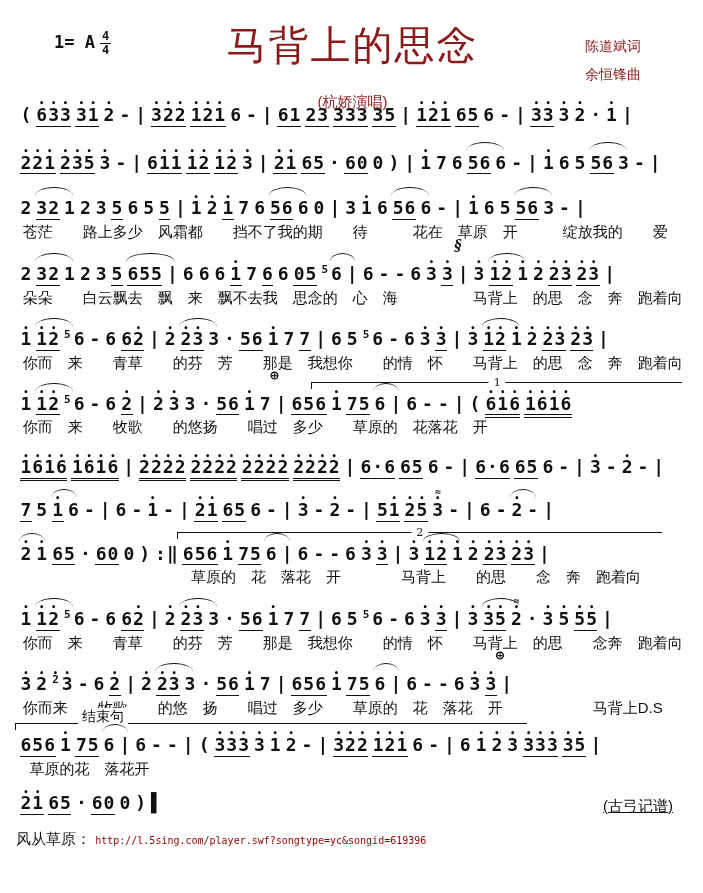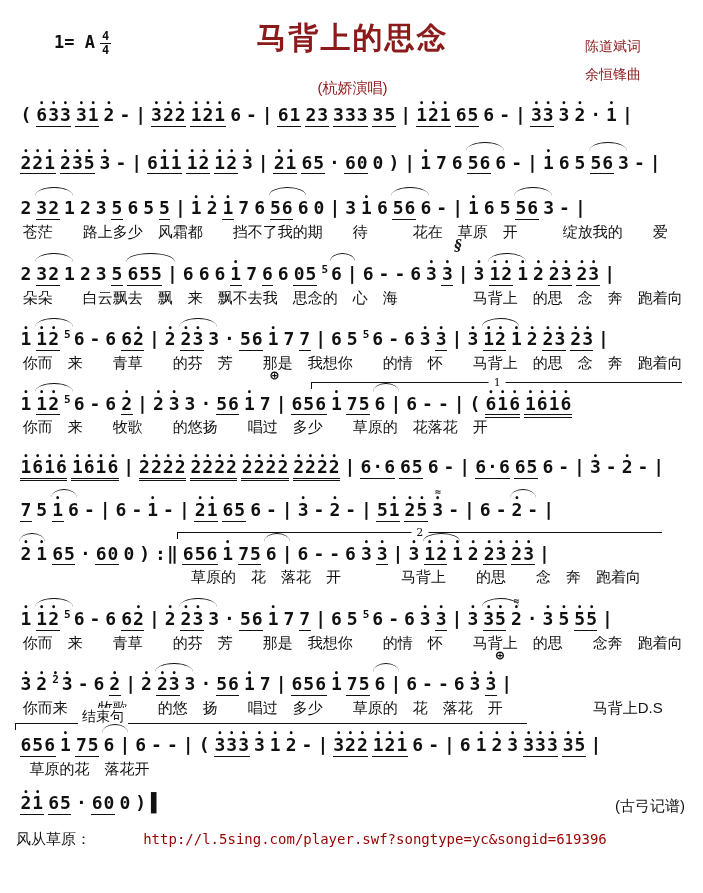--- a/index.html
+++ b/index.html
@@ -10,21 +10,21 @@
     padding:6px 14px 0 16px;
     font-family:"Liberation Sans", sans-serif; color:var(--ink);
   }
   
   header { position:relative; height:86px; }
   .keysig { position:absolute; left:38px; top:24px; font:700 17px "DejaVu Sans Mono", monospace; color:#111; }
   .ts { display:inline-block; vertical-align:-6px; margin-left:5px; text-align:center; }
   .ts b { display:block; font:700 12px "DejaVu Sans Mono", monospace; line-height:1.05; }
   .ts b.num { border-bottom:1.5px solid #111; padding:0 2px; }
   .titleblock { text-align:center; padding-top:12px; }
-  h1.title { margin:0; font-size:30px; font-weight:700; color:var(--accent); letter-spacing:2px; }
+  h1.title { margin:0; font-size:40px; font-weight:400; color:var(--accent); letter-spacing:2px; }
   .subtitle { margin-top:20px; font-size:15px; color:var(--accent); }
   .credits { position:absolute; right:48px; top:26px; text-align:left; font-size:14px; color:var(--accent); line-height:2.0; }
   
   .system { position:relative; }
   .music {
     position:relative; white-space:nowrap; padding:13px 0 3px 2px;
     font:700 18px "DejaVu Sans Mono", monospace; color:#111; line-height:1.15;
   }
   .tok { display:inline-block; position:relative; margin:0 2px; }
   .tok.u1 { border-bottom:1.5px solid #111; }
@@ -36,24 +36,24 @@
   .arc { position:absolute; left:-1px; right:-13px; top:-11px; height:8px;
          border-top:1.6px solid #111; border-radius:50% 50% 0 0 / 100% 100% 0 0; }
   .orn   { position:absolute; top:-14px; left:50%; transform:translateX(-50%); font-size:10px; font-style:normal; }
   .segno { position:absolute; top:-27px; left:-3px; font:italic 700 14px "DejaVu Serif", serif; }
   .coda  { position:absolute; top:-27px; left:-5px; font-style:normal; font-size:14px; }
   .volta, .bracket { position:absolute; top:1px; height:7px; border-top:1.5px solid #111; }
   .volta::before, .bracket::before { content:""; position:absolute; left:-1px; top:-1px; height:7px; border-left:1.5px solid #111; }
   .vlabel { position:absolute; top:-7px; left:50%; transform:translateX(-50%); background:#fff; padding:0 5px; font:400 11px "DejaVu Serif", serif; }
   .blabel { position:absolute; top:-16px; left:9%; background:#fff; padding:0 4px; font:400 14px "Liberation Sans", sans-serif;margin-left:16px; }
   .lyrics { font-size:15px; white-space:pre; color:#111; padding-left:1%; line-height:1.25; }
-  .right-text { position:absolute; right:4px; bottom:2px; font:400 15px "Liberation Sans", sans-serif; }
+  .right-text { position:absolute; right:16px; bottom:2px; font:400 15px "Liberation Sans", sans-serif;text-decoration:underline; }
   
   footer { margin-top:12px; font-size:15px; }
-  footer .url { color:var(--link); text-decoration:none; font-family:"DejaVu Sans Mono", monospace; font-size:14px;margin-left:48px; }
+  footer .url { color:var(--link); text-decoration:none; font-family:"DejaVu Sans Mono", monospace; font-size:10px; }
 </style>
 </head>
 <body>
 
 <div class="page">
 
   <header>
     <div class="keysig">
       <span>1= A</span><span class="ts"><b class="num">4</b><b class="den">4</b></span>
     </div>

